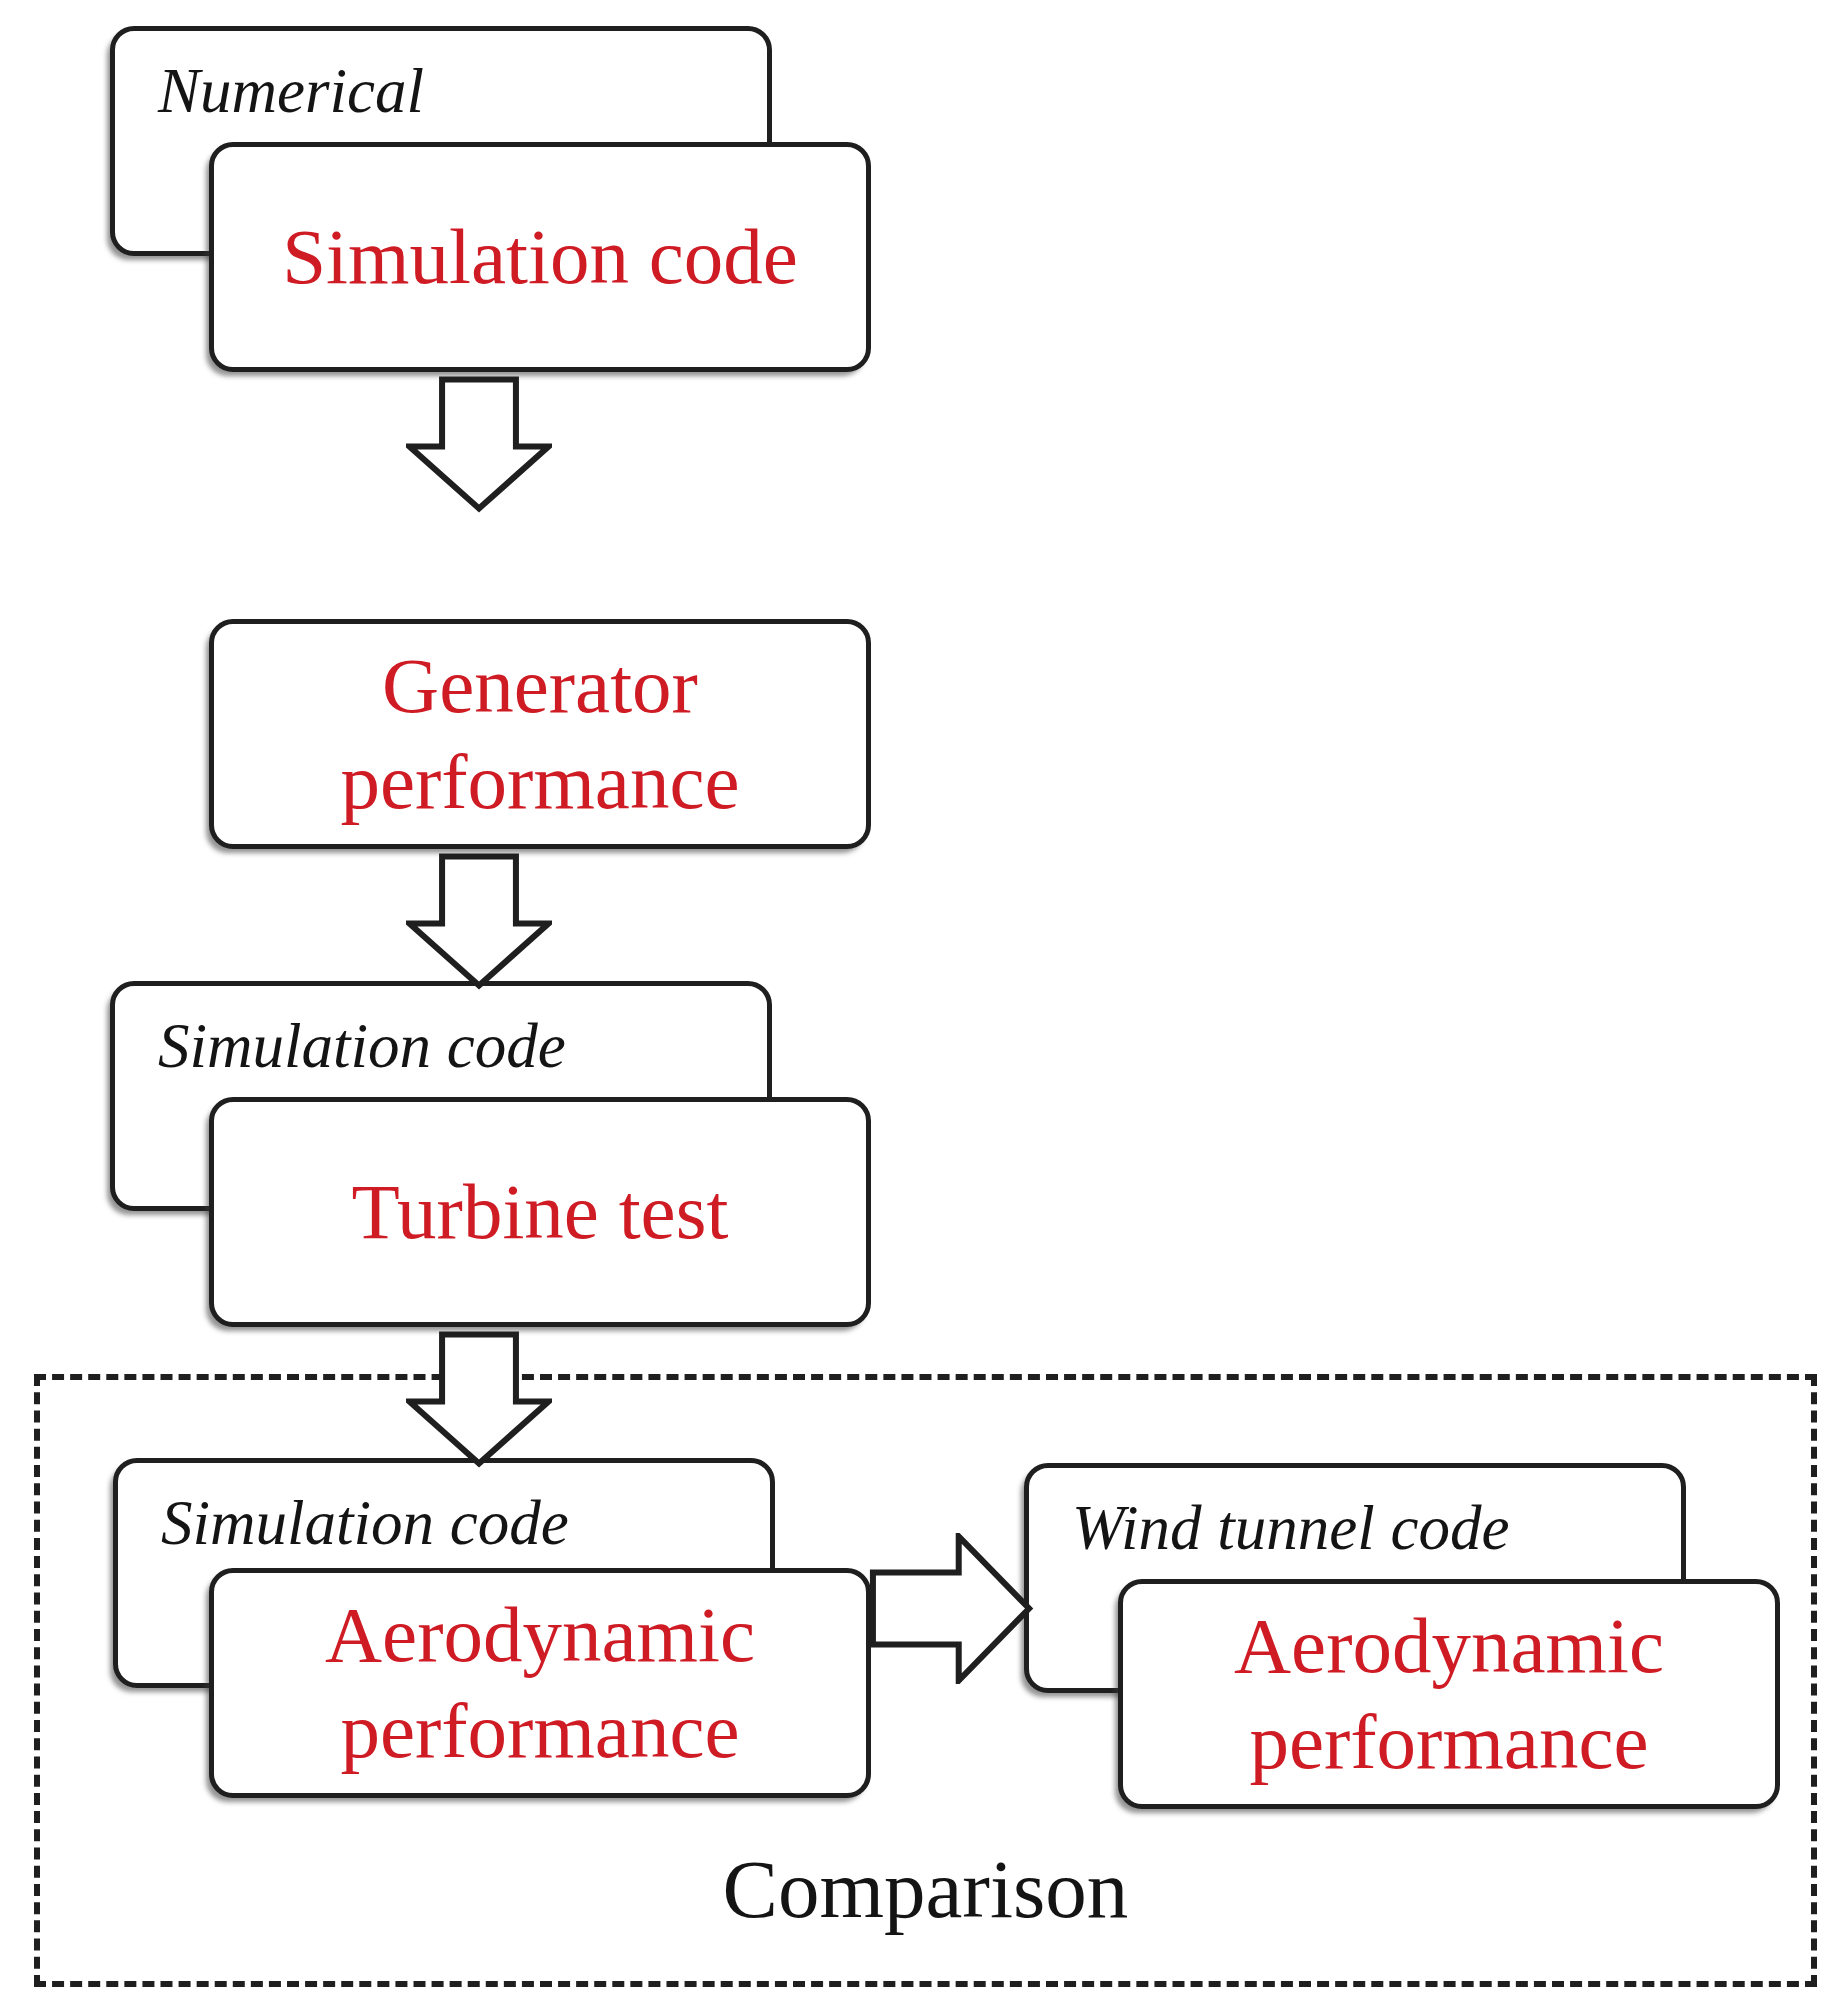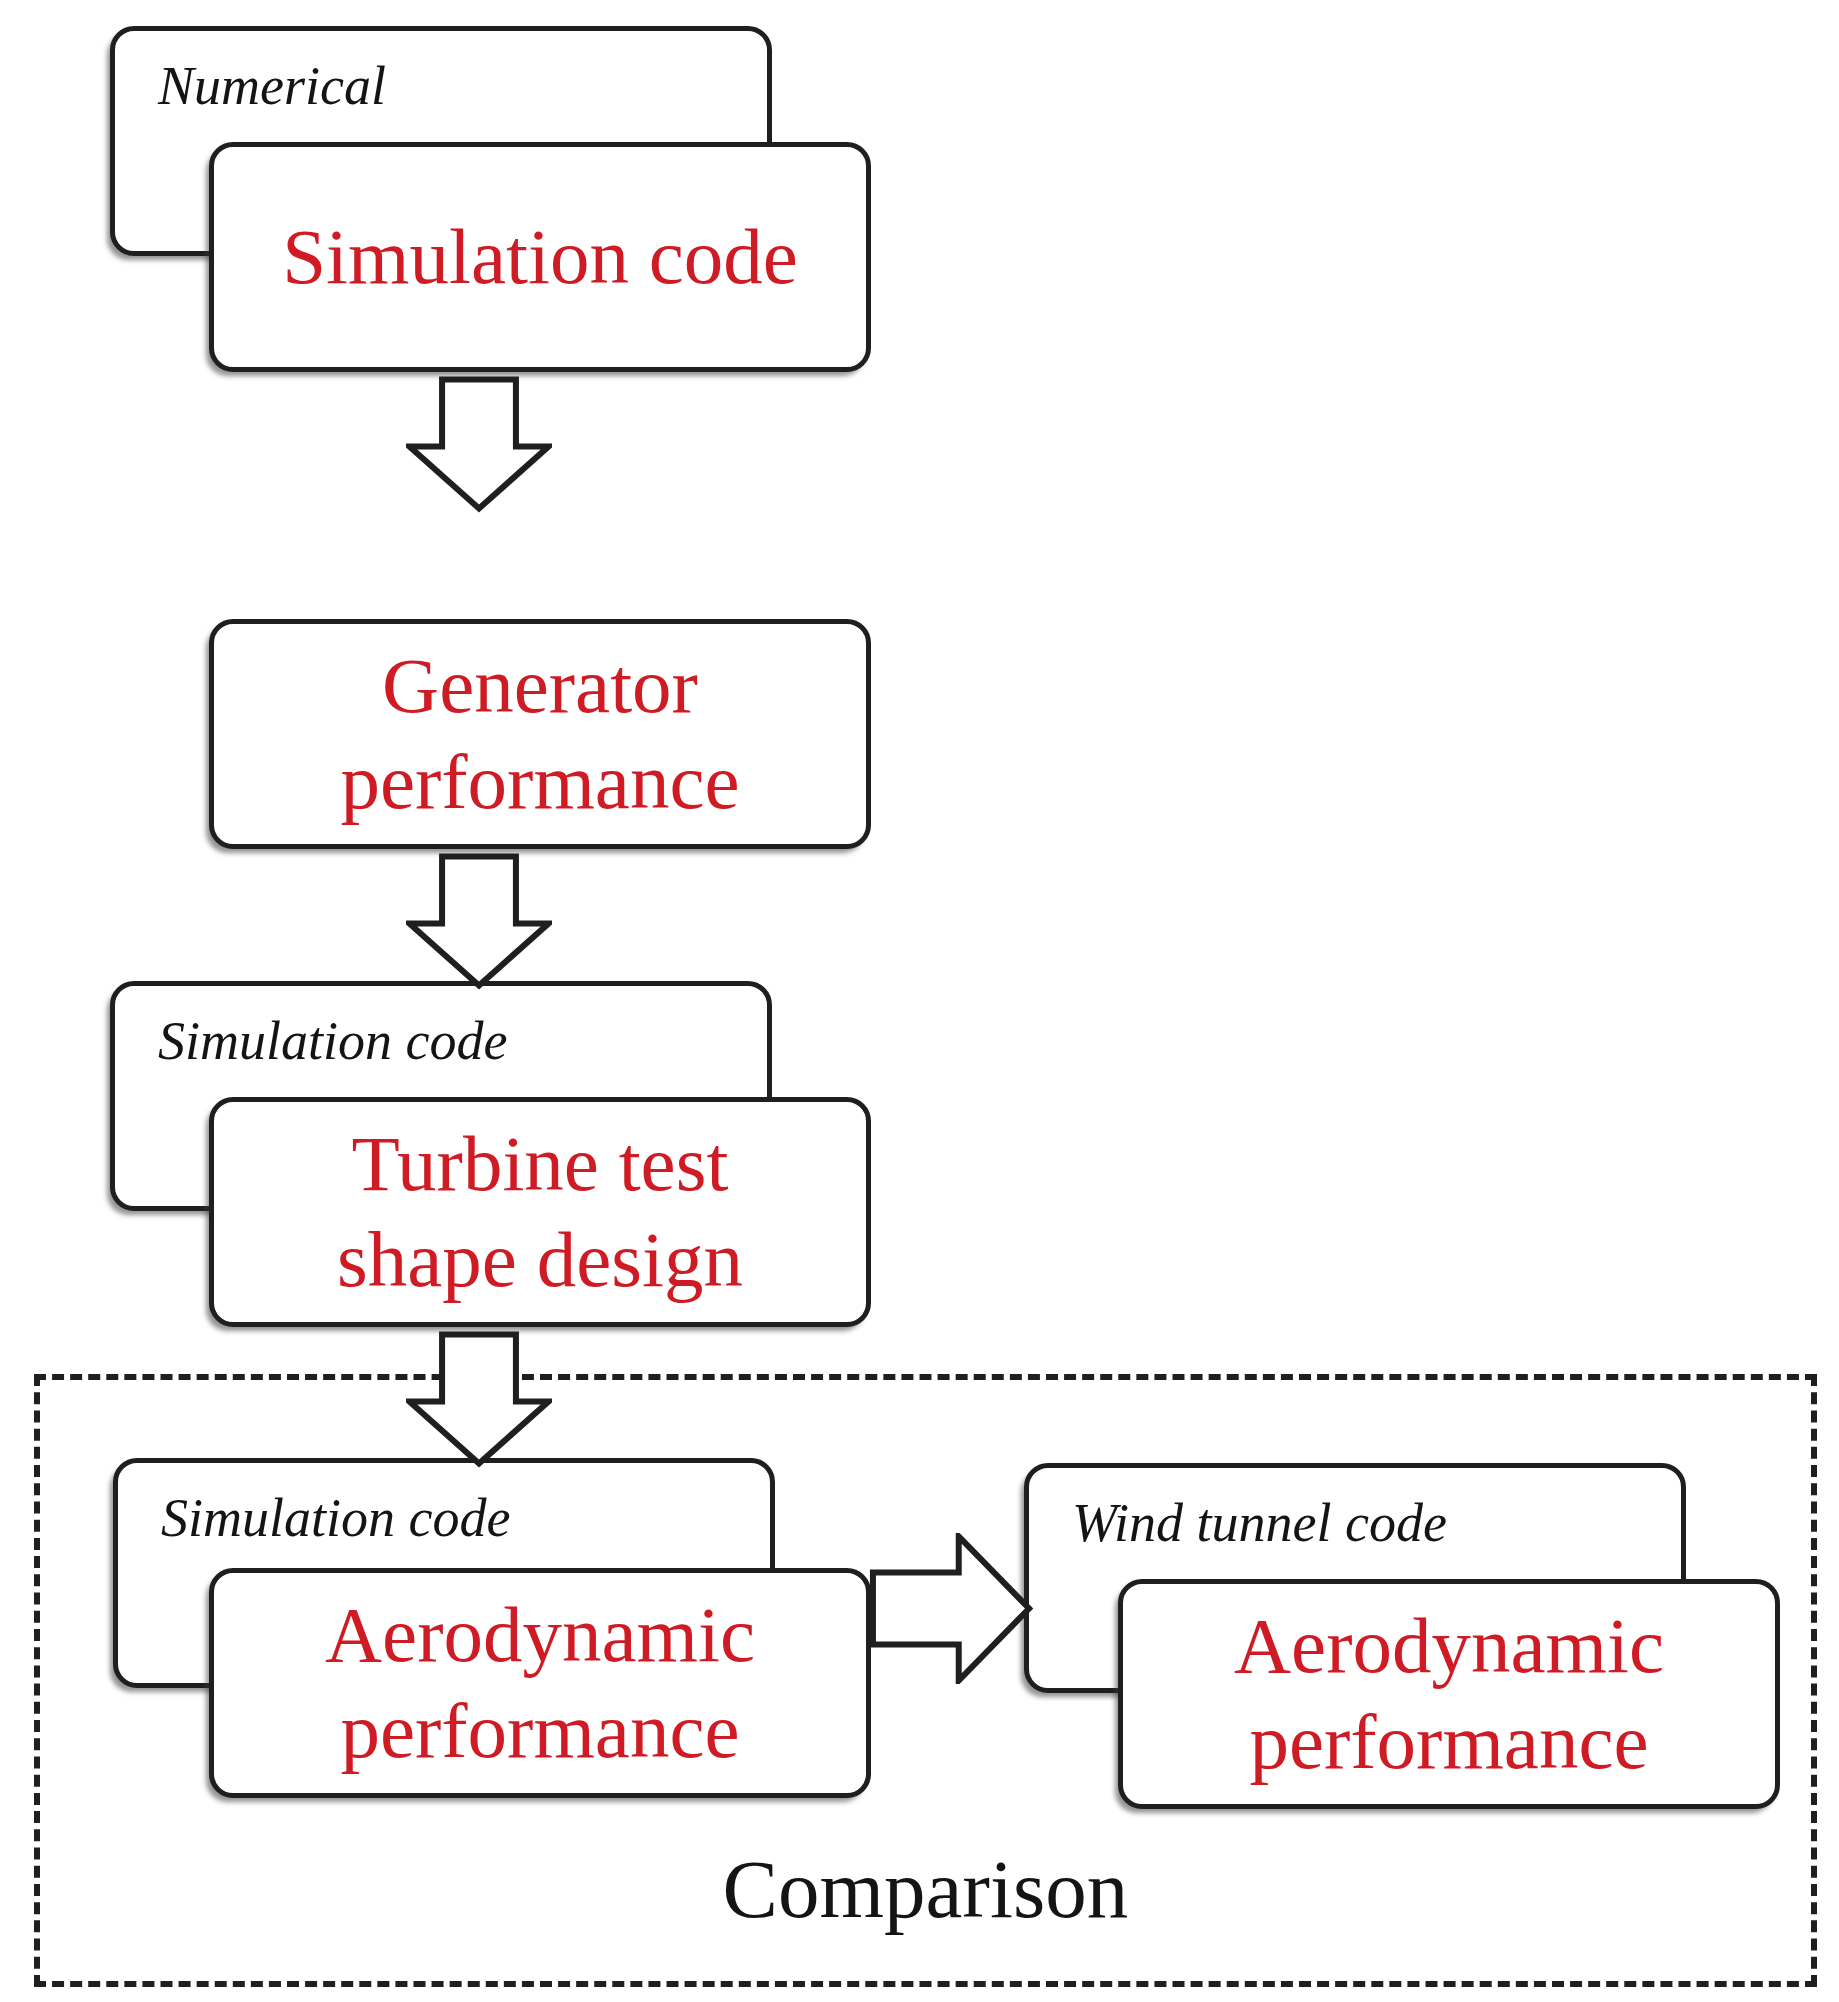--- a/index.html
+++ b/index.html
@@ -25,21 +25,21 @@
     background: #ffffff;
     border: 5.2px solid var(--border, #1f1f1f);
     border-radius: 24px;
     box-shadow: -5.2px 6px 5.2px -2.6px rgba(60,60,60,0.55);
     z-index: 2;
   }
   .back-box .cat-label {
     display: block;
     padding: 26px 0 8px 43px;
     font-style: italic;
-    font-size: 54px;
+    font-size: 63px;
     line-height: 1.1;
     color: var(--label_text, #141414);
     white-space: nowrap;
   }
 
   
   .front-box {
     position: absolute;
     width: 662px;
     height: 230px;
@@ -134,21 +134,20 @@
 
   <svg class="arrow" id="arrow-2" width="146" height="148" viewBox="0 0 170 158">
     <path d="M 42,4 H 128 V 82 H 166 L 85,154 L 4,82 H 42 Z" fill="#ffffff" stroke="#1f1f1f" stroke-width="7" stroke-linejoin="miter"></path>
   </svg>
 
   <div class="back-box" id="g3-back">
     <span class="cat-label">Simulation code</span>
   </div>
   <div class="front-box" id="g3-front">
     <span class="step-line">Turbine test</span>
-    <span class="step-line">shape design</span>
   </div>
 
   <svg class="arrow" id="arrow-3" width="146" height="148" viewBox="0 0 170 158">
     <path d="M 42,4 H 128 V 82 H 166 L 85,154 L 4,82 H 42 Z" fill="#ffffff" stroke="#1f1f1f" stroke-width="7" stroke-linejoin="miter"></path>
   </svg>
 
   <div class="back-box" id="g4-back">
     <span class="cat-label">Simulation code</span>
   </div>
   <div class="front-box" id="g4-front">

